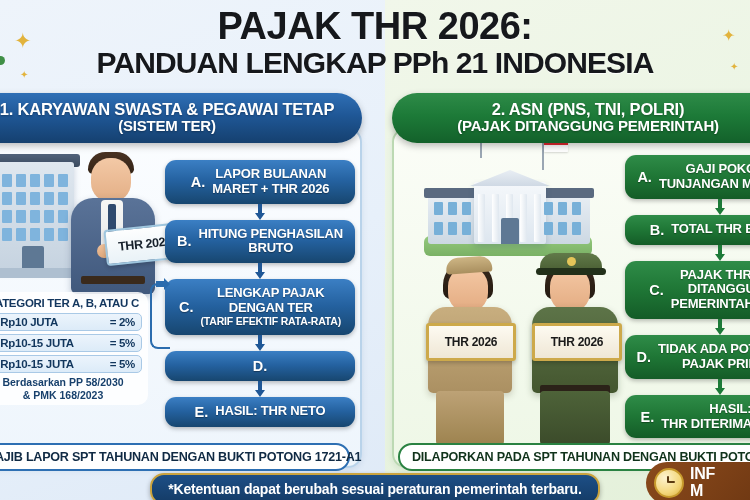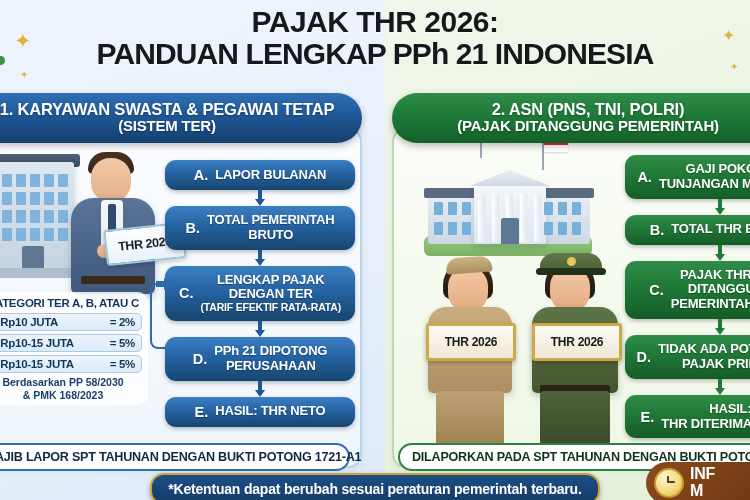--- a/index.html
+++ b/index.html
@@ -12,21 +12,21 @@
   .canvas{position:absolute;inset:0;width:750px;height:500px;overflow:hidden;}
 
   
   .bg-left{position:absolute;left:0;top:0;width:385px;height:500px;
     background:linear-gradient(160deg,#eef4fb 0%,#e7f0fa 55%,#dfeaf7 100%);}
   .bg-right{position:absolute;left:385px;top:0;width:365px;height:500px;
     background:linear-gradient(160deg,#f1f7ea 0%,#eaf4e2 55%,#e4f0da 100%);}
 
   
   .title-wrap{position:absolute;left:0;top:6px;width:750px;text-align:center;z-index:6;}
-  .title-l1{font-size:30px;font-weight:bold;letter-spacing:-.5px;color:#16181c;
+  .title-l1{font-size:38px;font-weight:bold;letter-spacing:-.5px;color:#16181c;
     line-height:1.08;text-shadow:0 1px 0 rgba(255,255,255,.8);}
   .title-l2{font-size:30px;font-weight:bold;letter-spacing:-.9px;color:#16181c;
     line-height:1.08;text-shadow:0 1px 0 rgba(255,255,255,.8);}
 
   
   .spark{position:absolute;color:#e2b33c;pointer-events:none;z-index:2;line-height:1;}
   .spark.sm{font-size:10px;}
   .spark.md{font-size:16px;}
   .spark.lg{font-size:21px;}
   .dot-green{position:absolute;width:9px;height:9px;border-radius:50%;
@@ -385,32 +385,32 @@
     <div class="legs"></div>
     <div class="sign-g" style="left:12px;top:78px;">
       <span class="st">THR 2026</span>
     </div>
   </div>
 
   <div class="steps steps-left">
     <div class="pill pill-blue">
       <span class="letter">A.</span>
       <span class="txt">
-        <span>LAPOR BULANAN</span><br>
+        <span>LAPOR BULANAN</span><br><span>MARET + THR 2026</span>
       </span>
     </div>
     <div class="arrow">
       <svg width="14" height="16" viewBox="0 0 14 16">
           <path d="M5 0h4v9h3l-5 7-5-7h3z" fill="#1f5796"></path>
         </svg>
     </div>
     <div class="pill pill-blue">
       <span class="letter">B.</span>
       <span class="txt">
-        <span>TOTAL PEMERINTAH</span><br><span>BRUTO</span>
+        <span>HITUNG PENGHASILAN</span><br><span>BRUTO</span>
       </span>
     </div>
     <div class="arrow">
       <svg width="14" height="16" viewBox="0 0 14 16">
           <path d="M5 0h4v9h3l-5 7-5-7h3z" fill="#1f5796"></path>
         </svg>
     </div>
     <div class="pill pill-blue">
       <span class="letter">C.</span>
       <span class="txt">
@@ -418,23 +418,20 @@
         <span class="sub">(TARIF EFEKTIF RATA-RATA)</span>
       </span>
     </div>
     <div class="arrow">
       <svg width="14" height="16" viewBox="0 0 14 16">
           <path d="M5 0h4v9h3l-5 7-5-7h3z" fill="#1f5796"></path>
         </svg>
     </div>
     <div class="pill pill-blue">
       <span class="letter">D.</span>
-      <span class="txt">
-        <span>PPh 21 DIPOTONG</span><br><span>PERUSAHAAN</span>
-      </span>
     </div>
     <div class="arrow">
       <svg width="14" height="16" viewBox="0 0 14 16">
           <path d="M5 0h4v9h3l-5 7-5-7h3z" fill="#1f5796"></path>
         </svg>
     </div>
     <div class="pill pill-blue">
       <span class="letter">E.</span>
       <span class="txt">HASIL: THR NETO</span>
     </div>

